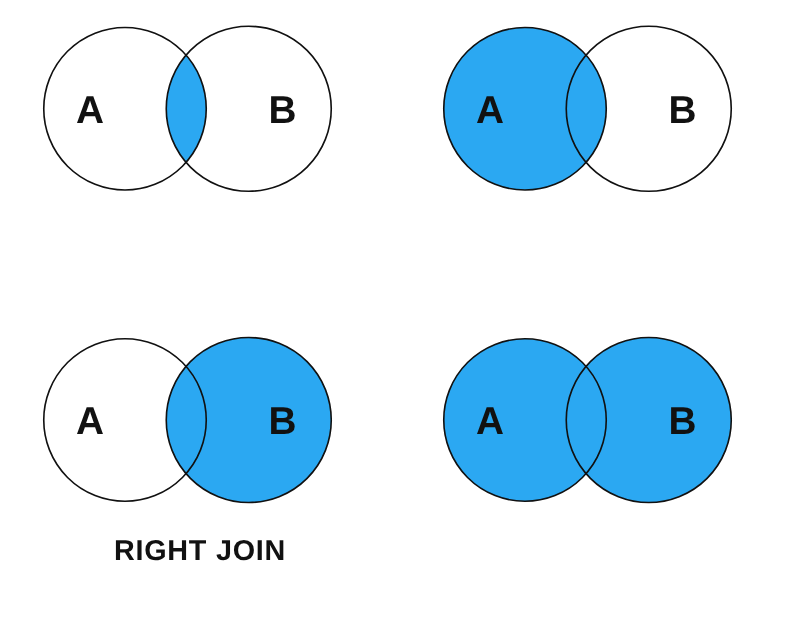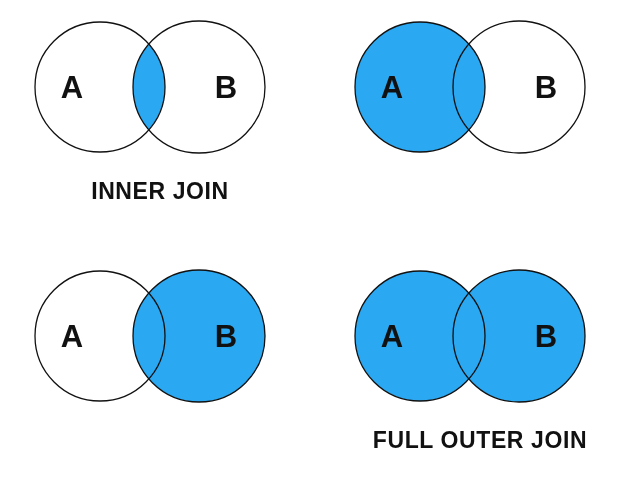--- a/index.html
+++ b/index.html
@@ -83,21 +83,20 @@
         <circle cx="199" cy="87" r="66" fill="#ffffff"></circle>
         <g clip-path="url(#clipA0)">
           <circle cx="199" cy="87" r="66" fill="#2ba8f2"></circle>
         </g>
         <circle cx="100" cy="87" r="65" fill="none" stroke="#111111" stroke-width="1.3"></circle>
         <circle cx="199" cy="87" r="66" fill="none" stroke="#111111" stroke-width="1.3"></circle>
         <text class="set-letter" x="72" y="98" text-anchor="middle">A</text>
         <text class="set-letter" x="226" y="98" text-anchor="middle">B</text>
       </svg>
     </div>
-    <div class="caption">INNER JOIN</div>
   </div>
 
   <div class="panel panel-1">
     <div class="venn">
       <svg viewBox="0 0 320 175" xmlns="http://www.w3.org/2000/svg">
         <defs>
           <clipPath id="clipA1">
               <circle cx="100" cy="87" r="65"></circle>
             </clipPath>
           <clipPath id="clipB1">
@@ -132,29 +131,29 @@
         <circle cx="199" cy="87" r="66" fill="#2ba8f2"></circle>
         <g clip-path="url(#clipB2)">
           <circle cx="100" cy="87" r="65" fill="#2ba8f2"></circle>
         </g>
         <circle cx="100" cy="87" r="65" fill="none" stroke="#111111" stroke-width="1.3"></circle>
         <circle cx="199" cy="87" r="66" fill="none" stroke="#111111" stroke-width="1.3"></circle>
         <text class="set-letter" x="72" y="98" text-anchor="middle">A</text>
         <text class="set-letter" x="226" y="98" text-anchor="middle">B</text>
       </svg>
     </div>
+    <div class="caption">RIGHT JOIN</div>
   </div>
 
   <div class="panel panel-3">
     <div class="venn">
       <svg viewBox="0 0 320 175" xmlns="http://www.w3.org/2000/svg">
         <circle cx="100" cy="87" r="65" fill="#2ba8f2"></circle>
         <circle cx="199" cy="87" r="66" fill="#2ba8f2"></circle>
         <circle cx="100" cy="87" r="65" fill="none" stroke="#111111" stroke-width="1.3"></circle>
         <circle cx="199" cy="87" r="66" fill="none" stroke="#111111" stroke-width="1.3"></circle>
         <text class="set-letter" x="72" y="98" text-anchor="middle">A</text>
         <text class="set-letter" x="226" y="98" text-anchor="middle">B</text>
       </svg>
     </div>
-    <div class="caption">FULL OUTER JOIN</div>
   </div>
 
 </div>
 
 </body></html>

